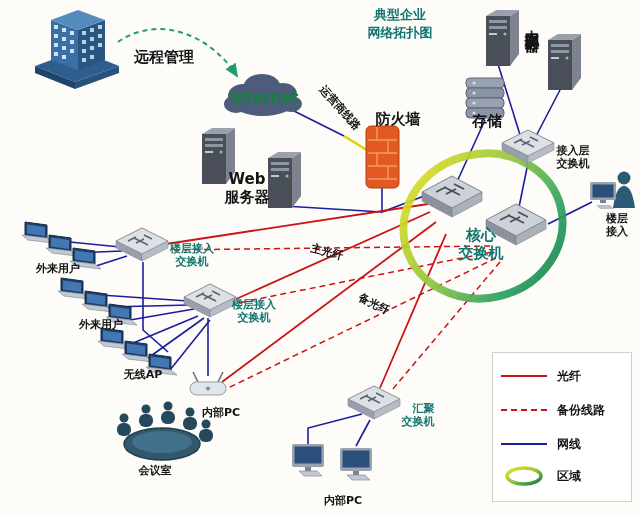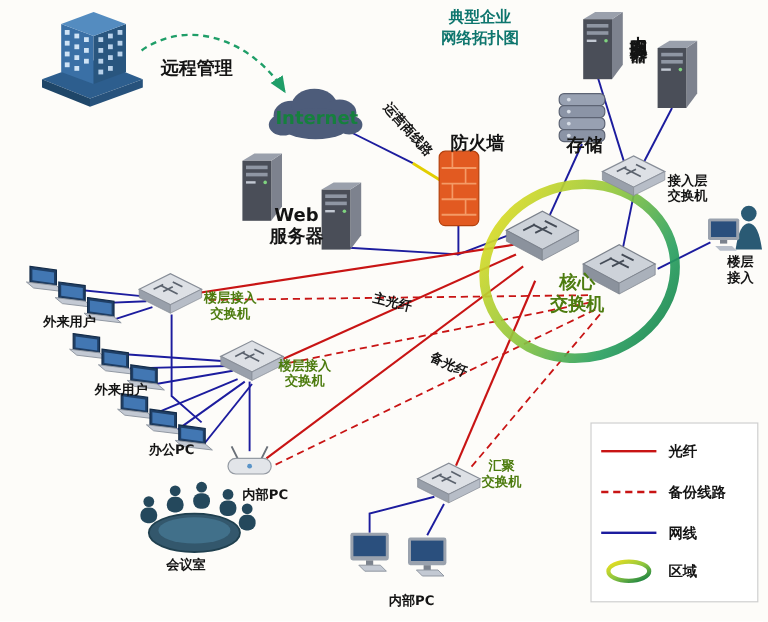--- a/index.html
+++ b/index.html
@@ -3,21 +3,21 @@
 <meta charset="utf-8">
 <style>
   * { margin:0; padding:0; box-sizing:border-box; }
   html,body { background:#ffffff; }
   body { font-family:"DejaVu Sans","Liberation Sans",sans-serif; }
   .stage { position:relative; width:640px; height:518px; background:#fdfcf9; overflow:hidden; }
   .stage > svg.wires { position:absolute; left:0; top:0; }
   .lbl { position:absolute; font-weight:bold; font-size:11px; color:#141414;
          white-space:pre-line; text-align:center; line-height:1.2; transform:translateX(-50%); }
   .lbl.l12 { font-size:15px; }
-  .maroon { color:#4d7c0f; }
+  .maroon { color:#0f766e; }
   .white { color:#15803d; }
   .title { position:absolute; font-weight:bold; font-size:13px; color:#0f766e;
            white-space:pre-line; text-align:center; line-height:1.35; transform:translateX(-50%); }
   .vertical { writing-mode:vertical-rl; transform:none; letter-spacing:2px; line-height:1; }
   .legend { position:absolute; left:492px; top:352px; width:140px; height:150px;
             border:1px solid #cfcfcf; background:#ffffff; }
   .legend-row { position:absolute; left:8px; display:flex; align-items:center; gap:10px; height:22px; }
   .sample { width:46px; height:0; }
   .sample.solid-red  { border-top:2.5px solid #c81414; }
   .sample.dashed-red { border-top:2.5px dashed #c81414; }
@@ -256,24 +256,24 @@
   <div class="lbl l12 maroon" style="left:481px; top:226px;">核心
 交换机</div>
   <div class="lbl l12" style="left:247px; top:170px;">Web
 服务器</div>
   <div class="lbl maroon" style="left:192px; top:242px;">楼层接入
 交换机</div>
   <div class="lbl maroon" style="left:254px; top:298px;">楼层接入
 交换机</div>
   <div class="lbl" style="left:58px; top:262px;">外来用户</div>
   <div class="lbl" style="left:101px; top:318px;">外来用户</div>
-  <div class="lbl" style="left:143px; top:368px;">办公PC</div>
+  <div class="lbl" style="left:143px; top:368px;">无线AP</div>
   <div class="lbl" style="left:221px; top:406px;">内部PC</div>
   <div class="lbl" style="left:155px; top:464px;">会议室</div>
-  <div class="lbl maroon" style="left:418px; top:382px;">汇聚
+  <div class="lbl maroon" style="left:418px; top:402px;text-align:right;">汇聚
 交换机</div>
   <div class="lbl" style="left:343px; top:494px;">内部PC</div>
   <div class="lbl" style="left:327px; top:252px; transform:translate(-50%,-50%) rotate(14deg);">主光纤</div>
   <div class="lbl" style="left:374px; top:304px; transform:translate(-50%,-50%) rotate(26deg);">备光纤</div>
 
   <div class="legend">
     <div class="legend-row" style="top:12px;">
       <div class="sample solid-red"></div>
       <span class="lab">光纤</span>
     </div>

